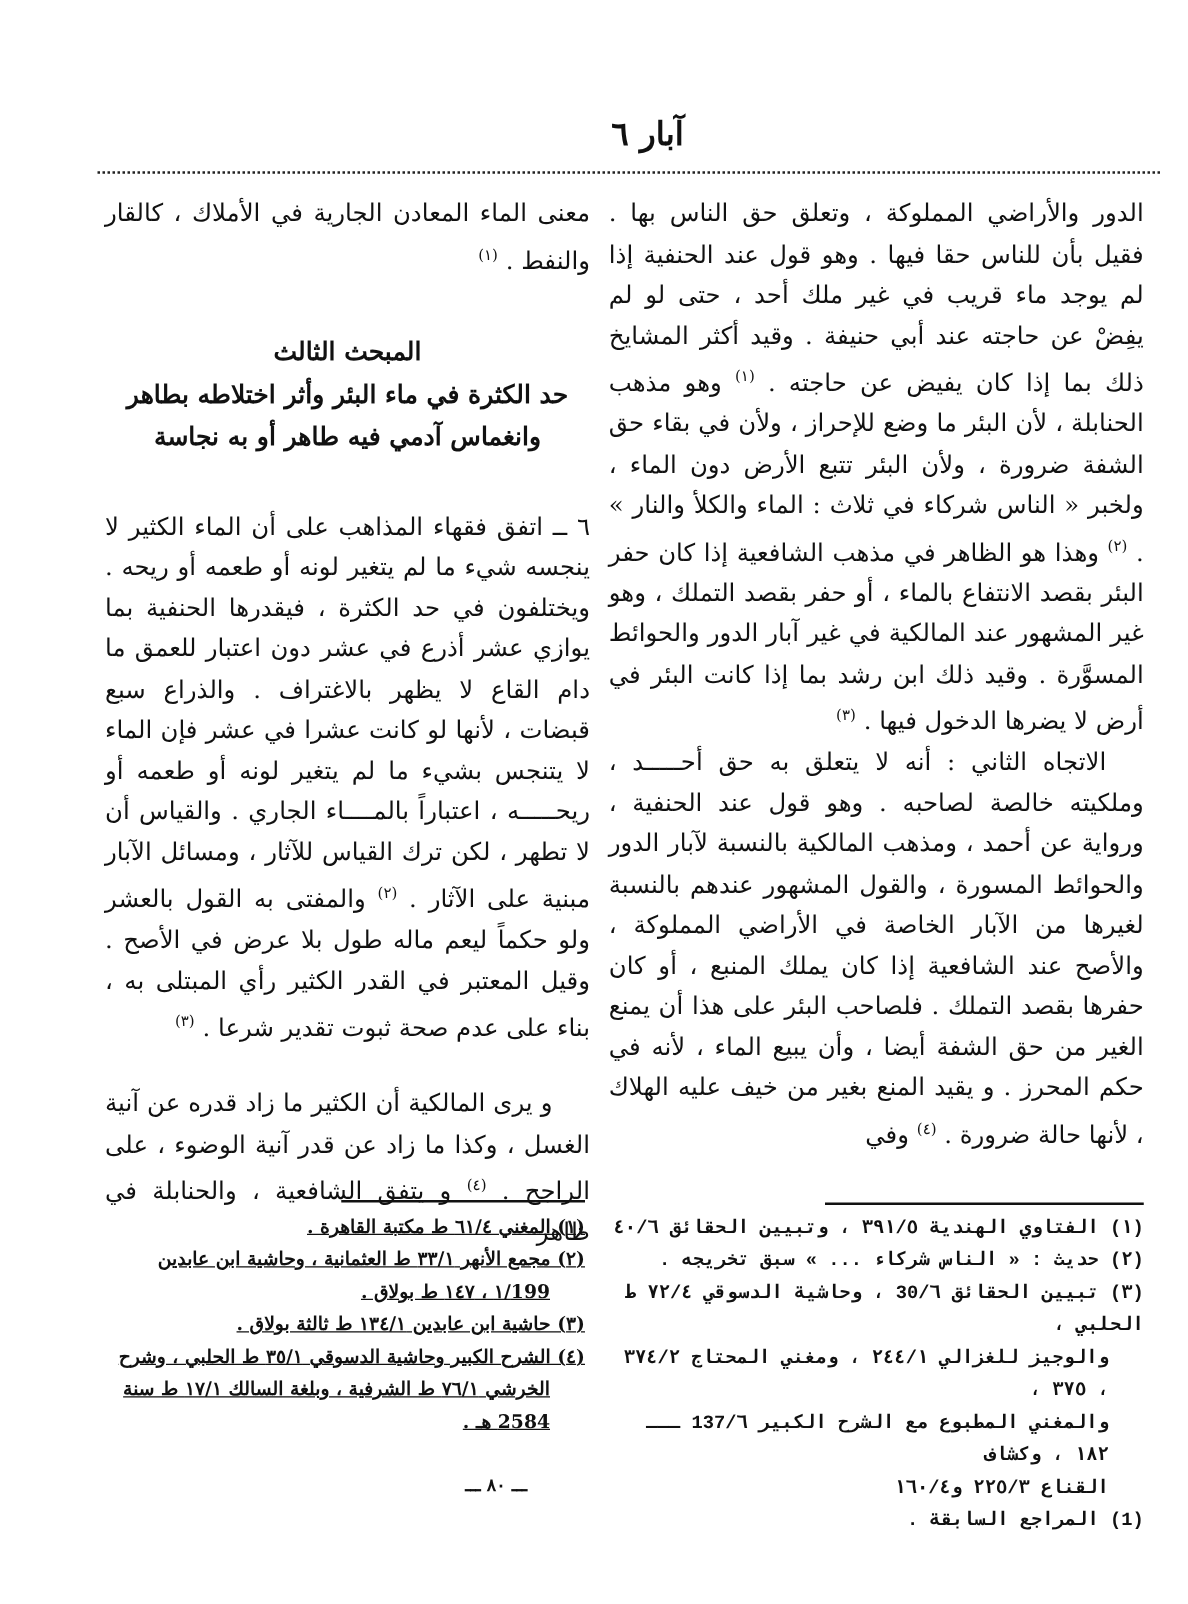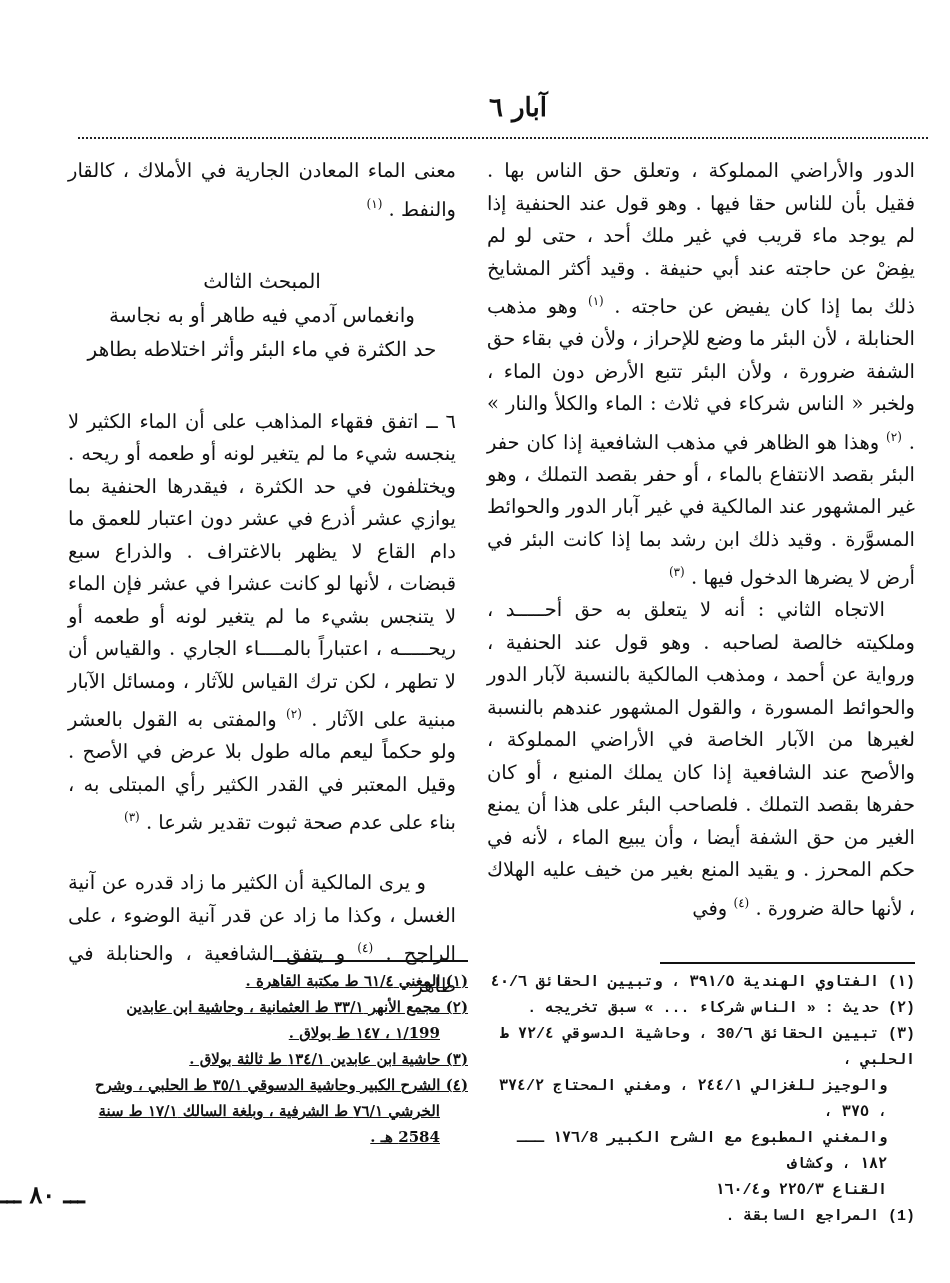--- a/index.html
+++ b/index.html
@@ -14,44 +14,44 @@
   .dotted-rule {
     position: absolute; top: 137px; left: 78px; width: 850px;
     border-top: 2px dotted #222;
   }
   .col {
     position: absolute; direction: rtl; text-align: justify;
     font-size: 19.5px; line-height: 32.5px;
   }
   .col p { margin: 0; }
   .col-right { top: 155px; left: 487px; width: 428px; }
-  .col-left { top: 155px; left: 68px; width: 388px; }
+  .col-left { top: 155px; left: 84px; width: 388px; }
   .indent { text-indent: 30px; }
   .sup { font-size: 12px; vertical-align: super; }
   .heading {
-    text-align: center; font-weight: normal; font-size: 20px; line-height: 34px;
+    text-align: center; font-weight: bold; font-size: 20px; line-height: 34px;
   }
   .heading-block { margin-top: 38px; margin-bottom: 40px; }
   .gap { height: 28px; }
   .fn-rule {
     position: absolute; height: 0; border-top: 2px solid #111;
   }
   .fn-rule-right { top: 962px; left: 660px; width: 255px; }
   .fn-rule-left { top: 960px; left: 273px; width: 195px; }
   .footnotes {
     position: absolute; direction: rtl; font-size: 15px; line-height: 26px;
     font-weight: bold;
   }
   .footnotes p { margin: 0; }
   .fn-cont { padding-right: 28px; }
   .fn-right { top: 970px; left: 487px; width: 428px; font-family: Liberation Mono, monospace; }
   .fn-left { top: 968px; left: 80px; width: 388px; text-decoration: underline; }
   .page-number {
-    position: absolute; top: 1180px; left: 0; width: 794px; 
-    font-size: 24px; font-weight: bold;
+    position: absolute; top: 1180px; left: 0; width: 794px; text-align: center;
+    font-size: 14px; font-weight: bold;
   }
 </style>
 </head>
 <body>
 
 <div class="header-title">آبار ٦</div>
 <div class="dotted-rule"></div>
 
 <div class="col col-right">
   <p>
@@ -69,22 +69,22 @@
   </p>
 </div>
 
 <div class="col col-left">
   <p>
     <span>معنى الماء المعادن الجارية في الأملاك ، كالقار والنفط .</span>
     <span class="sup">(١)</span>
   </p>
   <div class="heading-block">
     <div class="heading">المبحث الثالث</div>
+    <div class="heading">حد الكثرة في ماء البئر وأثر اختلاطه بطاهر</div>
     <div class="heading">وانغماس آدمي فيه طاهر أو به نجاسة</div>
-    <div class="heading">حد الكثرة في ماء البئر وأثر اختلاطه بطاهر</div>
   </div>
   <p>
     <span>٦ ــ اتفق فقهاء المذاهب على أن الماء الكثير لا ينجسه شيء ما لم يتغير لونه أو طعمه أو ريحه . ويختلفون في حد الكثرة ، فيقدرها الحنفية بما يوازي عشر أذرع في عشر دون اعتبار للعمق ما دام القاع لا يظهر بالاغتراف . والذراع سبع قبضات ، لأنها لو كانت عشرا في عشر فإن الماء لا يتنجس بشيء ما لم يتغير لونه أو طعمه أو ريحـــــه ، اعتباراً بالمــــاء الجاري . والقياس أن لا تطهر ، لكن ترك القياس للآثار ، ومسائل الآبار مبنية على الآثار .</span>
     <span class="sup">(٢)</span>
     <span>والمفتى به القول بالعشر ولو حكماً ليعم ماله طول بلا عرض في الأصح . وقيل المعتبر في القدر الكثير رأي المبتلى به ، بناء على عدم صحة ثبوت تقدير شرعا .</span>
     <span class="sup">(٣)</span>
   </p>
   <div class="gap"></div>
   <p class="indent">
     <span>و يرى المالكية أن الكثير ما زاد قدره عن آنية الغسل ، وكذا ما زاد عن قدر آنية الوضوء ، على الراجح .</span>
@@ -94,21 +94,21 @@
 </div>
 
 <div class="fn-rule fn-rule-right"></div>
 <div class="fn-rule fn-rule-left"></div>
 
 <div class="footnotes fn-right">
   <p>(١) الفتاوي الهندية ٣٩١/٥ ، وتبيين الحقائق ٤٠/٦</p>
   <p>(٢) حديث : « الناس شركاء ... » سبق تخريجه .</p>
   <p>(٣) تبيين الحقائق 30/٦ ، وحاشية الدسوقي ٧٢/٤ ط الحلبي ،</p>
   <p class="fn-cont">والوجيز للغزالي ٢٤٤/١ ، ومغني المحتاج ٣٧٤/٢ ، ٣٧٥ ،</p>
-  <p class="fn-cont">والمغني المطبوع مع الشرح الكبير ١٧٦/8 ـــ ١٨٢ ، وكشاف</p>
+  <p class="fn-cont">والمغني المطبوع مع الشرح الكبير 137/٦ ـــ ١٨٢ ، وكشاف</p>
   <p class="fn-cont">القناع ٢٢٥/٣ و١٦٠/٤</p>
   <p>(1) المراجع السابقة .</p>
 </div>
 
 <div class="footnotes fn-left">
   <p>(١) المغني ٦١/٤ ط مكتبة القاهرة .</p>
   <p>(٢) مجمع الأنهر ٣٣/١ ط العثمانية ، وحاشية ابن عابدين</p>
   <p class="fn-cont">199/١ ، ١٤٧ ط بولاق .</p>
   <p>(٣) حاشية ابن عابدين ١٣٤/١ ط ثالثة بولاق .</p>
   <p>(٤) الشرح الكبير وحاشية الدسوقي ٣٥/١ ط الحلبي ، وشرح</p>

